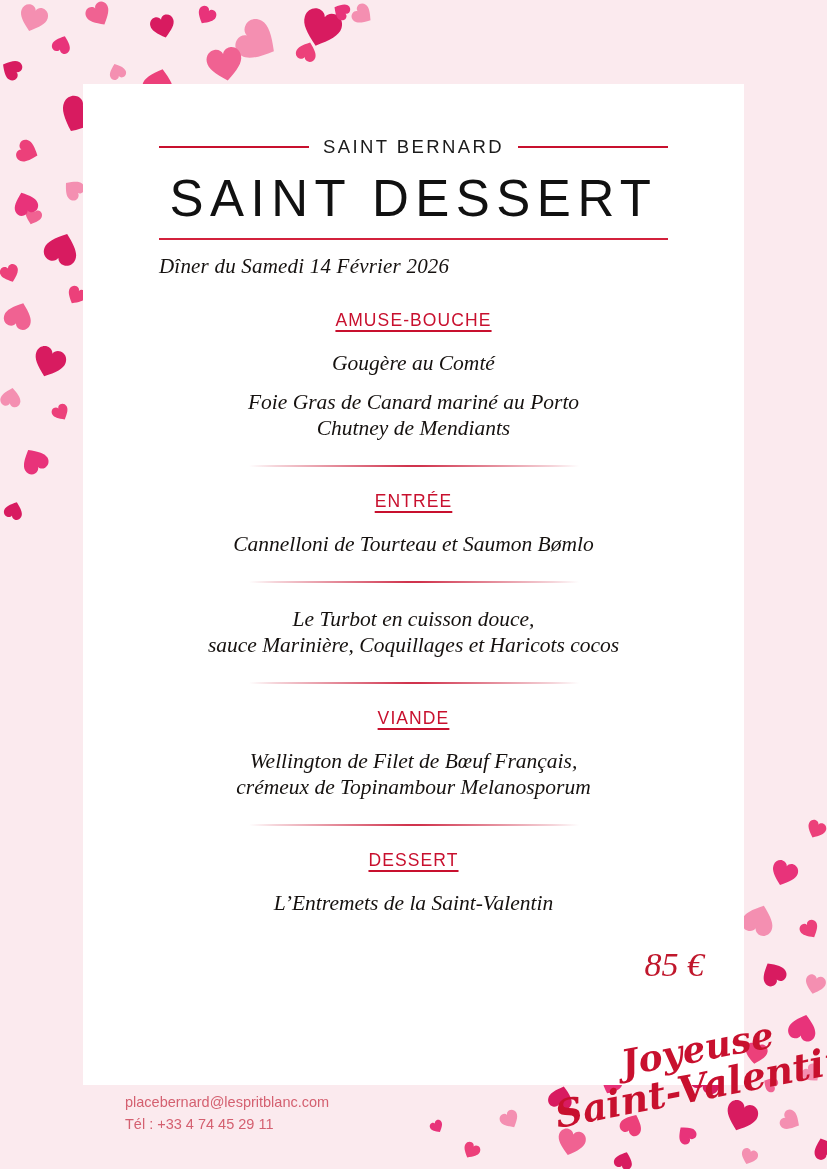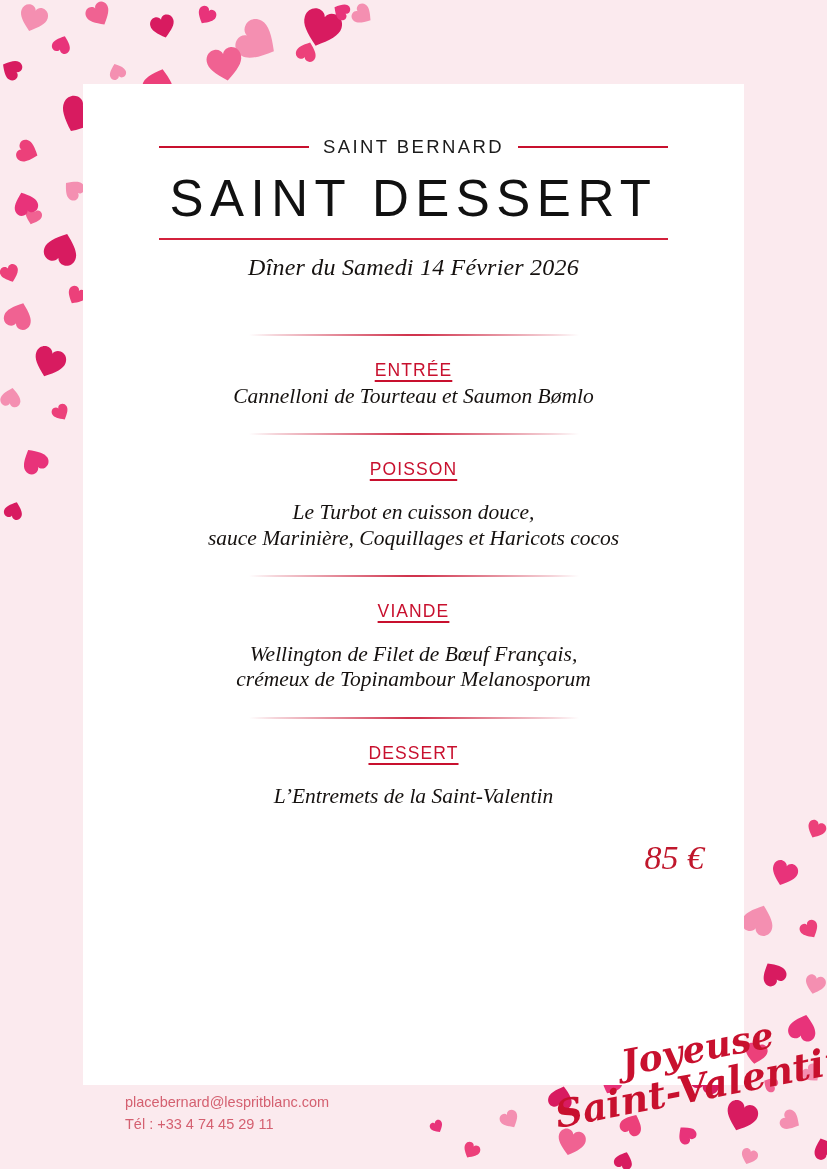--- a/index.html
+++ b/index.html
@@ -86,24 +86,24 @@
     white-space: nowrap;
   }
   .title-rule {
     margin-top: 12px;
     height: 2px;
     width: 100%;
     background: #d3213c;
   }
   .subtitle {
     margin-top: 14px;
-    text-align: center;
+    text-align: left;
     font-family: "Liberation Serif", serif;
     font-style: italic;
-    font-size: 24px;
+    font-size: 21px;
     color: #15110f;
     letter-spacing: 0.2px;
   }
 
   
   #menu-sections {
     position: absolute;
     left: 40px;
     top: 226px;
     width: 581px;
@@ -520,28 +520,33 @@
         <span class="eyebrow-rule"></span>
         <span class="eyebrow-text">SAINT BERNARD</span>
         <span class="eyebrow-rule"></span>
       </div>
       <div class="main-title">SAINT DESSERT</div>
       <div class="title-rule"></div>
       <div class="subtitle">Dîner du Samedi 14 Février 2026</div>
     </div>
 
     <div id="menu-sections">
+        <div class="course">
+          <div class="course-heading">AMUSE-BOUCHE</div>
+          <div class="dish" style="margin-top: 20px;">Gougère au Comté</div>
+          <div class="dish" style="margin-top: 14px;">Foie Gras de Canard mariné au Porto
+Chutney de Mendiants</div>
+        </div>
         <div class="divider" style="width: 330px; margin-top: 24px; margin-bottom: 24px;"></div>
         <div class="course">
           <div class="course-heading">ENTRÉE</div>
-          <div class="dish" style="margin-top: 3px;">Cannelloni de Tourteau et Saumon Bømlo</div>
+          <div class="dish" style="margin-top: 20px;">Cannelloni de Tourteau et Saumon Bømlo</div>
         </div>
         <div class="divider" style="width: 330px; margin-top: 24px; margin-bottom: 24px;"></div>
         <div class="course">
-          <div class="course-heading">POISSON</div>
           <div class="dish" style="margin-top: 20px;">Le Turbot en cuisson douce,
 sauce Marinière, Coquillages et Haricots cocos</div>
         </div>
         <div class="divider" style="width: 330px; margin-top: 24px; margin-bottom: 24px;"></div>
         <div class="course">
           <div class="course-heading">VIANDE</div>
           <div class="dish" style="margin-top: 20px;">Wellington de Filet de Bœuf Français,
 crémeux de Topinambour Melanosporum</div>
         </div>
         <div class="divider" style="width: 330px; margin-top: 24px; margin-bottom: 24px;"></div>

